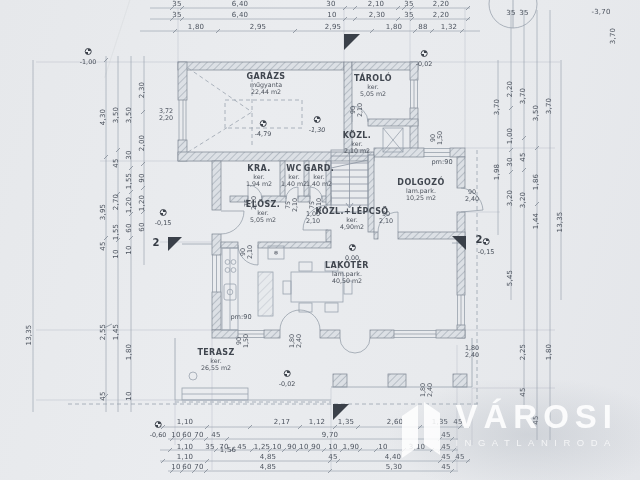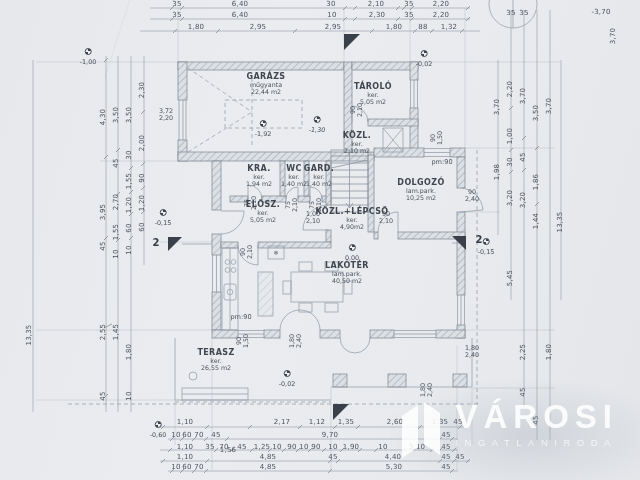--- a/index.html
+++ b/index.html
@@ -336,21 +336,21 @@
       <span class="t pm" style="left: 442px; top: 163px;">pm:90</span>
       <span class="t pm" style="left: 241px; top: 318px;">pm:90</span>
       <span class="t sec" style="left: 156px; top: 243px;">2</span>
       <span class="t sec" style="left: 479px; top: 240px;">2</span>
       <span class="t tiny" style="left: 276px; top: 253px;">❄</span>
       <div class="room" style="left: 266px; top: 72px;">
         <span class="nm">GARÁZS</span>
         <span class="fn">műgyanta</span>
         <span class="ar">22,44 m2</span>
       </div>
-      <div class="room" style="left: 373px; top: 74px; margin-top: 8px;">
+      <div class="room" style="left: 373px; top: 74px;">
         <span class="nm">TÁROLÓ</span>
         <span class="fn">ker.</span>
         <span class="ar">5,05 m2</span>
       </div>
       <div class="room" style="left: 357px; top: 131px;">
         <span class="nm">KÖZL.</span>
         <span class="fn">ker.</span>
         <span class="ar">2,10 m2</span>
       </div>
       <div class="room" style="left: 259px; top: 164px;">
@@ -388,21 +388,21 @@
         <span class="fn">lam.park.</span>
         <span class="ar">40,50 m2</span>
       </div>
       <div class="room" style="left: 216px; top: 348px;">
         <span class="nm">TERASZ</span>
         <span class="fn">ker.</span>
         <span class="ar">26,55 m2</span>
       </div>
       <div class="lvlmark" style="left: 88px; top: 40px;"><span class="ic"></span><span class="v">-1,00</span></div>
       <div class="lvlmark" style="left: 424px; top: 42px;"><span class="ic"></span><span class="v">-0,02</span></div>
-      <div class="lvlmark" style="left: 263px; top: 112px;"><span class="ic"></span><span class="v">-1,92</span></div>
+      <div class="lvlmark" style="left: 263px; top: 112px;"><span class="ic"></span><span class="v">-4,79</span></div>
       <div class="lvlmark" style="left: 317px; top: 108px; font-style: italic;"><span class="ic"></span><span class="v">-1,30</span></div>
       <div class="lvlmark" style="left: 352px; top: 236px;"><span class="ic"></span><span class="v">0,00</span></div>
       <div class="lvlmark" style="left: 163px; top: 201px;"><span class="ic"></span><span class="v">-0,15</span></div>
       <div class="lvlmark" style="left: 486px; top: 230px;"><span class="ic"></span><span class="v">-0,15</span></div>
       <div class="lvlmark" style="left: 287px; top: 362px;"><span class="ic"></span><span class="v">-0,02</span></div>
       <div class="lvlmark" style="left: 158px; top: 413px;"><span class="ic"></span><span class="v">-0,60</span></div>
     </div>
 
   <div class="shade-br"></div>
   <div class="logo">

